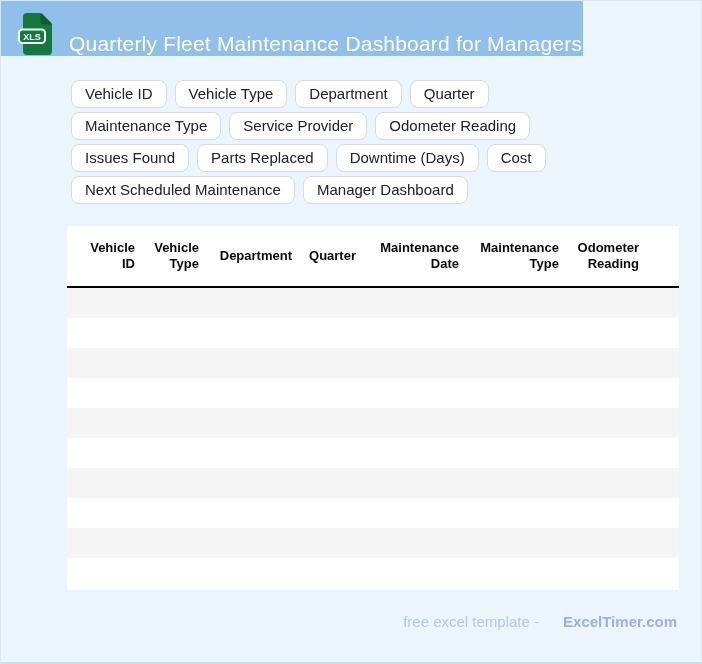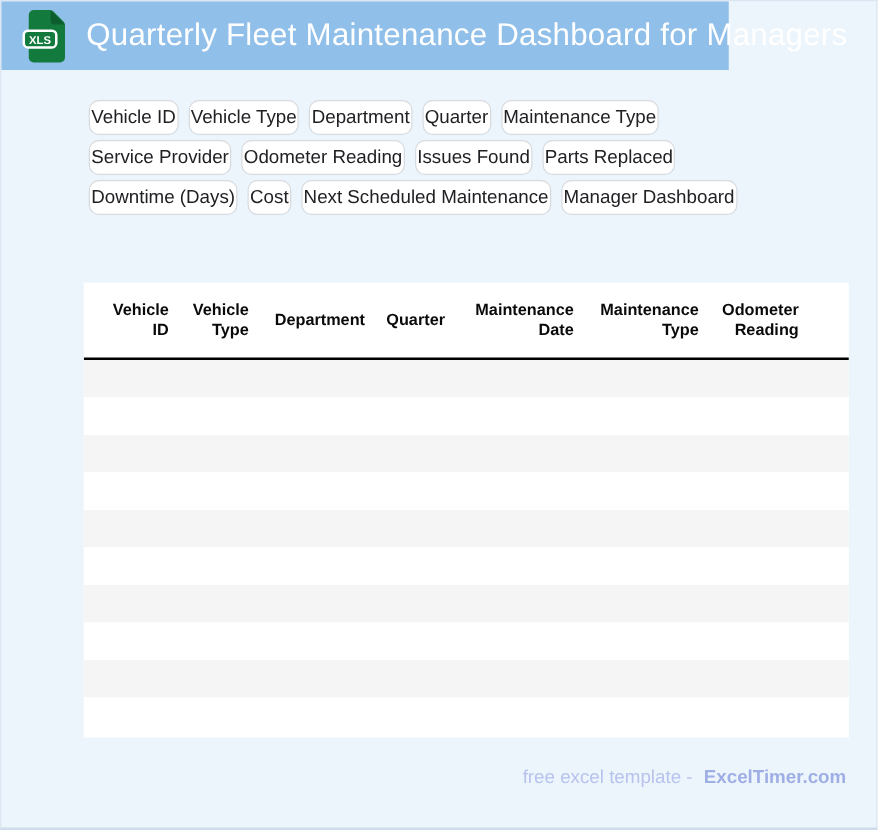--- a/index.html
+++ b/index.html
@@ -13,44 +13,44 @@
     border: 1px solid #dbe6f2;
     border-bottom: 2px solid #cfdcea;
     overflow: hidden;
   }
 
   
   .titlebar {
     position: absolute; left: 0; top: 0;
     width: 582px; height: 55px;
     background: #90bfe9;
-    display: flex; align-items: center;
+    display: flex; align-items: flex-end;
   }
   .xls-icon { margin-left: 16px; flex: 0 0 auto; }
   .titlebar h1 {
     margin-left: 15px;
     color: #ffffff;
-    font-size: 25px;
+    font-size: 21px;
     font-weight: 500;
     letter-spacing: 0.2px;
     white-space: nowrap;
   }
 
   
   .chips {
     position: absolute; left: 70px; top: 79px;
     width: 562px;
     display: flex; flex-wrap: wrap;
     column-gap: 8px; row-gap: 4px;
   }
   .chip {
     background: #ffffff;
     border: 1px solid #d7dbdf;
     border-radius: 8px;
-    padding: 3px 1px;
+    padding: 3px 13px;
     font-size: 15px;
     line-height: 20px;
     color: #202124;
     white-space: nowrap;
     cursor: default;
   }
 
   
   .table-card {
     position: absolute; left: 66px; top: 225px;
@@ -83,21 +83,21 @@
   .trow.even { background: #ffffff; }
 
   
   .footer {
     position: absolute;
     right: 24px; top: 612px;
     font-size: 15px;
     display: flex; align-items: baseline; justify-content: center;
   }
   .footer .tagline { color: #b7c3ed; }
-  .footer .brand   { color: #9fafe6; font-weight: bold; margin-left: 9px; text-decoration: none; }
+  .footer .brand   { color: #9fafe6; font-weight: bold; margin-left: 24px; text-decoration: none; }
 </style>
 </head>
 <body>
 
 <div class="page">
 
   <div class="titlebar">
     <svg class="xls-icon" width="37" height="44" viewBox="0 0 37 44" aria-hidden="true">
       <path d="M10 1 h13 q1.6 0 2.8 1.2 l8 8 Q35 11.4 35 13 v26 a4 4 0 0 1 -4 4 H10 a4 4 0 0 1 -4 -4 V5 a4 4 0 0 1 4 -4 Z" fill="#137a3e"></path>
       <path d="M23.5 1 l11.5 11.5 h-8.5 a3 3 0 0 1 -3 -3 Z" fill="#0c5e2f"></path>

